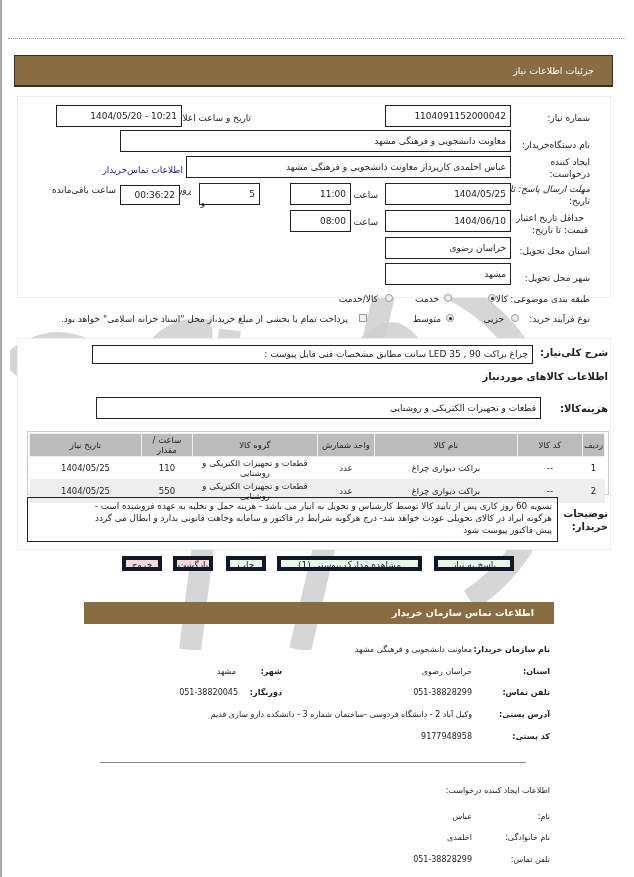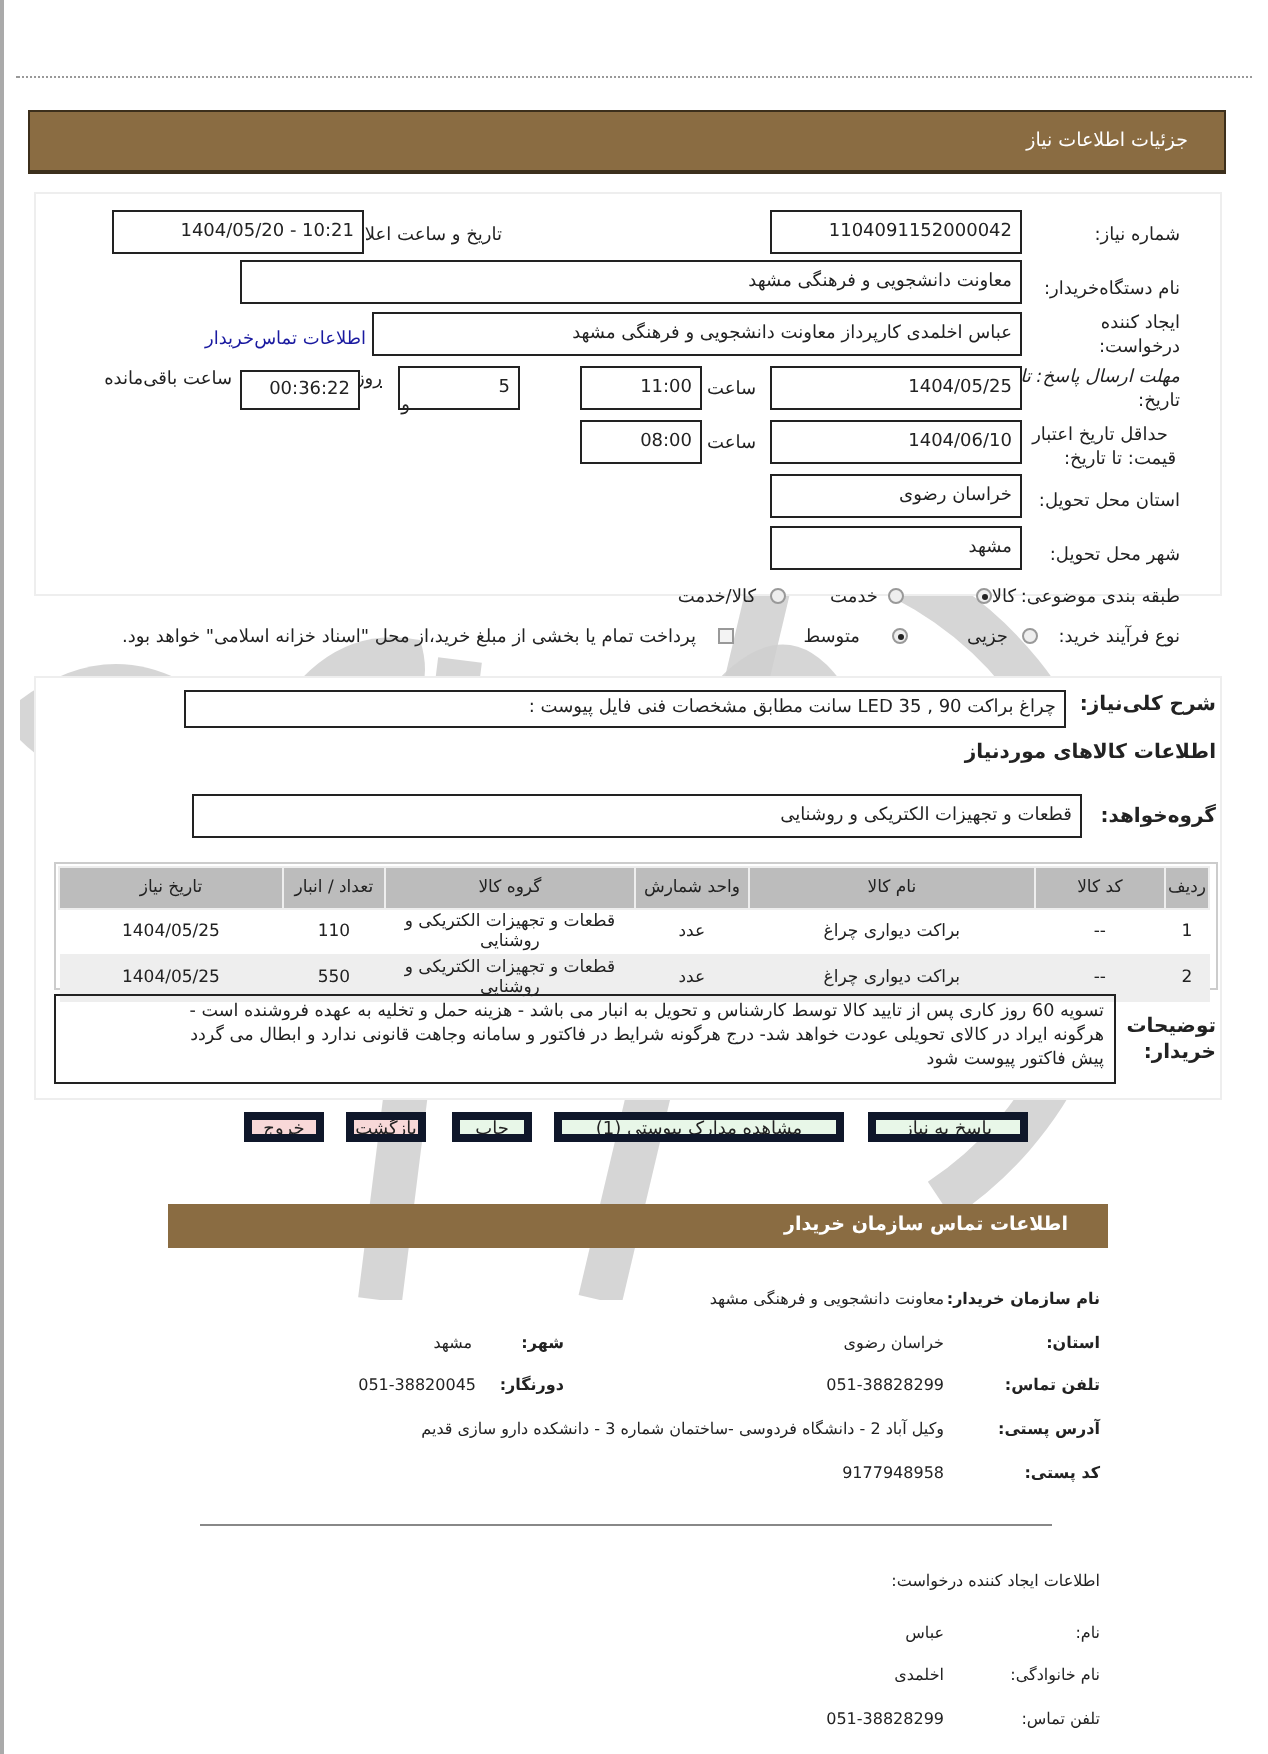--- a/index.html
+++ b/index.html
@@ -98,41 +98,41 @@
 <span class="lbl" style="right:126px;top:293px;">کالا</span>
 <span class="radio" style="left:444px;top:294px;"></span>
 <span class="lbl" style="right:195px;top:293px;">خدمت</span>
 <span class="radio" style="left:385px;top:294px;"></span>
 <span class="lbl" style="right:256px;top:293px;">کالا/خدمت</span>
 
 <span class="lbl" style="right:44px;top:313px;">نوع فرآیند خرید:</span>
 <span class="radio" style="left:511px;top:314px;"></span>
 <span class="lbl" style="right:130px;top:313px;">جزیی</span>
 <span class="radio on" style="left:446px;top:314px;"></span>
-<span class="lbl" style="right:204px;top:313px;margin-left:20px;">متوسط</span>
+<span class="lbl" style="right:193px;top:313px;margin-left:20px;">متوسط</span>
 <span class="chk" style="left:359px;top:314px;"></span>
 <span class="lbl" style="right:286px;top:313px;">پرداخت تمام یا بخشی از مبلغ خرید،از محل "اسناد خزانه اسلامی" خواهد بود.</span>
 
 <div class="panel" style="top:338px;height:210px;"></div>
 <span class="lbl bold" style="right:26px;top:347px;">شرح کلی‌نیاز:</span>
 <div class="box" style="left:92px;top:345px;width:441px;height:19px;line-height:17px;">چراغ براکت LED 35 , 90  سانت مطابق  مشخصات فنی فایل پیوست :</div>
 <span class="lbl bold" style="right:26px;top:371px;">اطلاعات کالاهای موردنیاز</span>
-<span class="lbl bold" style="right:26px;top:403px;">گروه‌خواهد:</span>
+<span class="lbl bold" style="right:26px;top:403px;">هزینه‌کالا:</span>
 <div class="box" style="left:96px;top:397px;width:445px;height:22px;line-height:20px;">قطعات و تجهیزات  الکتریکی و  روشنایی</div>
 
 <div class="tblwrap"></div>
 <table class="items">
   <thead>
     <tr>
       <th style="width:16px;">ردیف</th>
       <th style="width:62px;">کد کالا</th>
       <th style="width:140px;">نام کالا</th>
       <th style="width:54px;">واحد شمارش</th>
       <th style="width:122px;">گروه کالا</th>
-      <th style="width:48px;">تعداد / انبار</th>
+      <th style="width:48px;">ساعت / مقدار</th>
       <th>تاریخ نیاز</th>
     </tr>
   </thead>
   <tbody>
     <tr class="r1">
       <td>1</td>
       <td>--</td>
       <td>براکت دیواری چراغ</td>
       <td>عدد</td>
       <td>قطعات و تجهیزات  الکتریکی و روشنایی</td>

